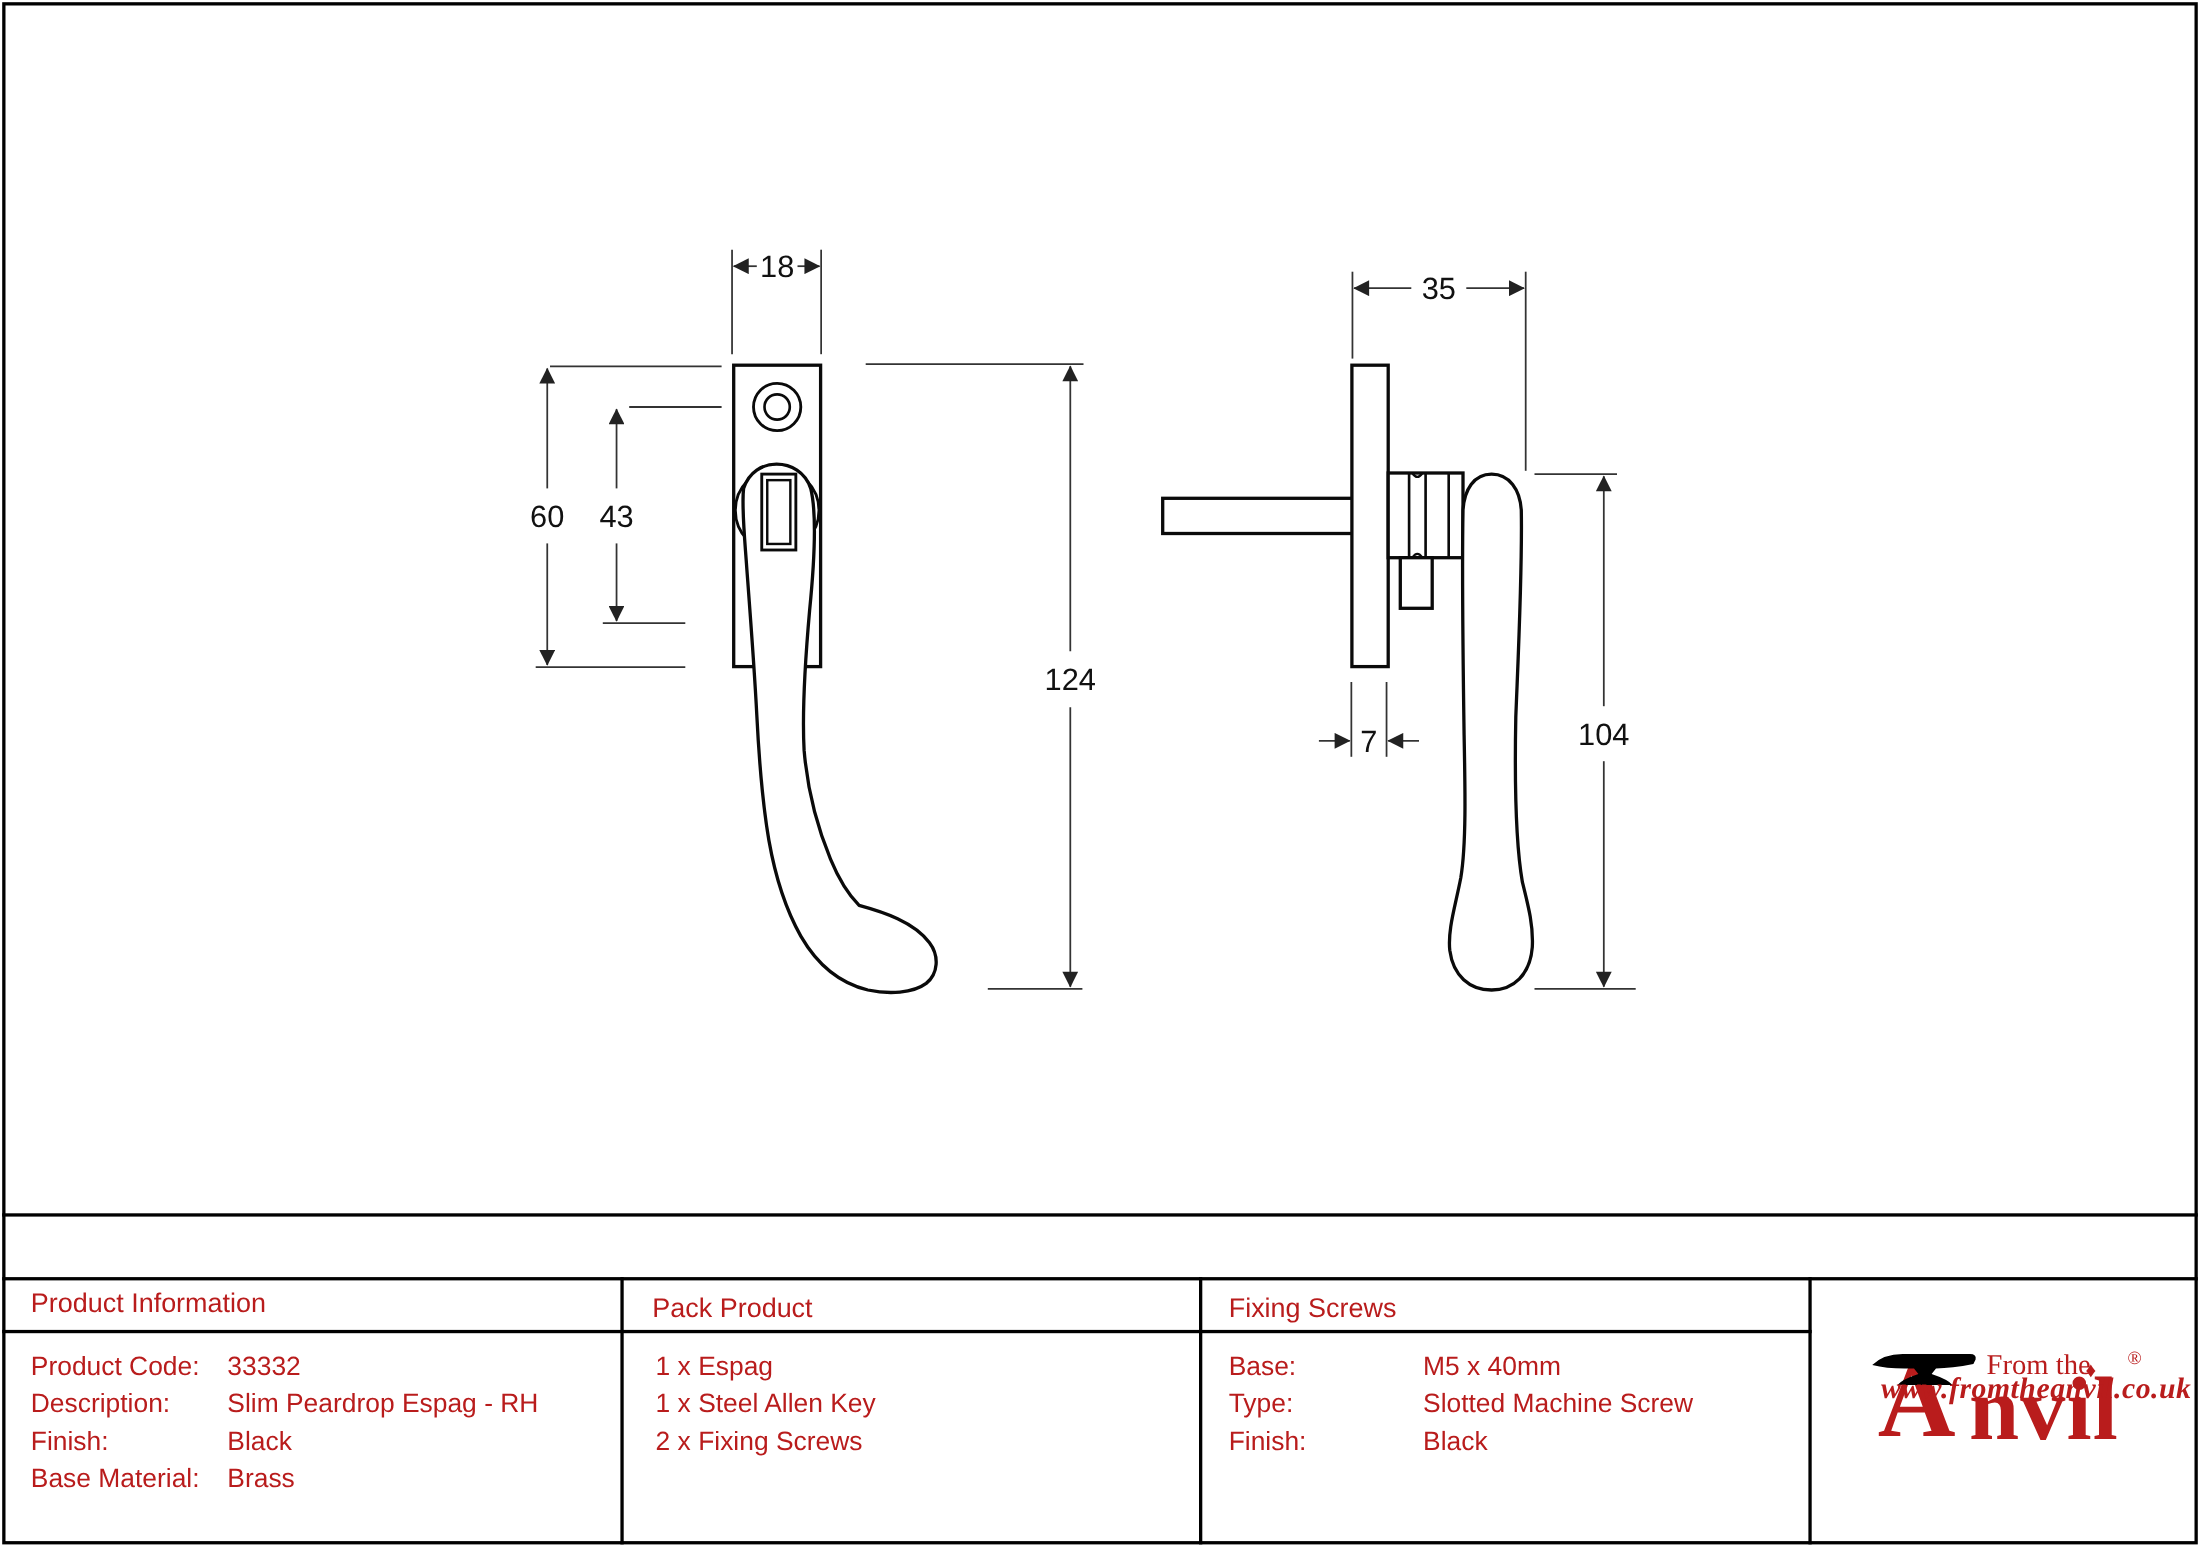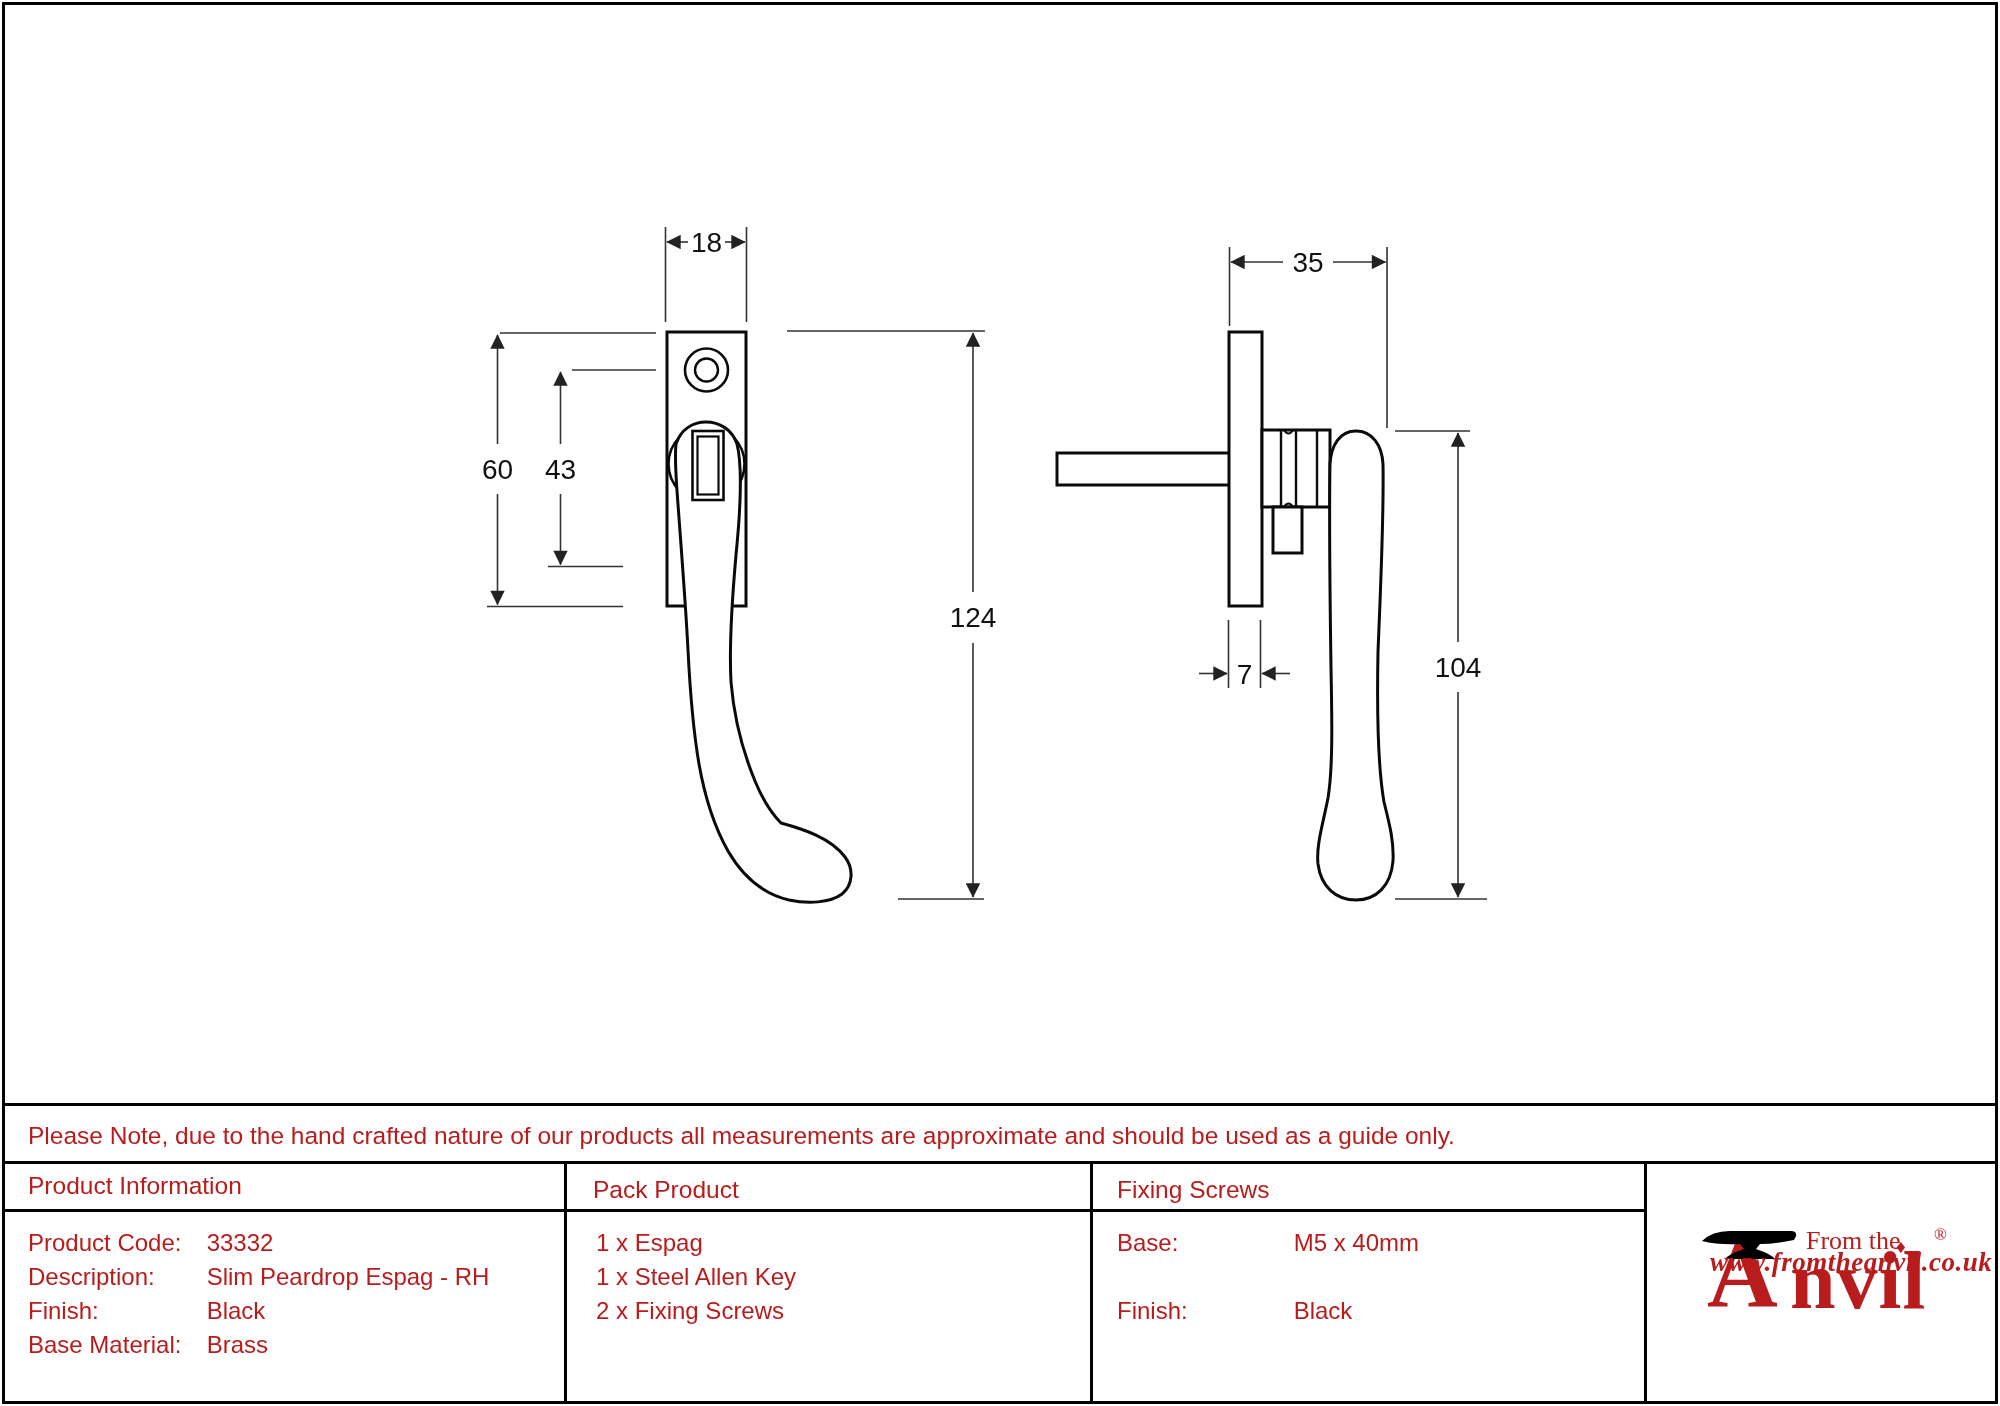--- a/index.html
+++ b/index.html
@@ -154,21 +154,20 @@
       <line x1="1395" y1="431" x2="1470" y2="431"></line>
       <line x1="1395" y1="899" x2="1487" y2="899"></line>
       <line x1="1458" y1="642" x2="1458" y2="433" marker-end="url(#arr)"></line>
       <line x1="1458" y1="692" x2="1458" y2="897" marker-end="url(#arr)"></line>
       <text class="dim-label" x="1458" y="677" text-anchor="middle" stroke="none">104</text>
     </g>
   </svg>
 
   
   <div class="hline" style="left:2px;right:2px;top:1103px;height:2.5px;"></div>
-  <div class="note-text" style="left:28px;top:1118px;">Please Note, due to the hand crafted nature of our products all measurements are approximate and should be used as a guide only.</div>
   <div class="hline" style="left:2px;right:2px;top:1161px;height:3px;"></div>
 
   
   <div class="hline" style="left:2px;width:1645px;top:1209px;height:2.5px;"></div>
   <div class="vline" style="left:564px;top:1161px;bottom:2px;width:3px;"></div>
   <div class="vline" style="left:1090px;top:1161px;bottom:2px;width:3px;"></div>
   <div class="vline" style="left:1644px;top:1161px;bottom:2px;width:3px;"></div>
 
   
   <div class="header-text" style="left:28px;top:1168px;">Product Information</div>
@@ -193,20 +192,24 @@
   <div class="header-text" style="left:593px;top:1172px;">Pack Product</div>
   <div class="cell-text" style="left:596px;top:1226px;">1 x Espag</div>
   <div class="cell-text" style="left:596px;top:1260px;">1 x Steel Allen Key</div>
   <div class="cell-text" style="left:596px;top:1294px;">2 x Fixing Screws</div>
 
   
   <div class="header-text" style="left:1117px;top:1172px;">Fixing Screws</div>
   <div class="cell-text" style="left:1117px;top:1226px;">
     <span class="kv-label" style="width:170px;">Base:</span>
     <span>M5 x 40mm</span>
+  </div>
+  <div class="cell-text" style="left:1117px;top:1260px;">
+    <span class="kv-label" style="width:170px;">Type:</span>
+    <span>Slotted Machine Screw</span>
   </div>
   <div class="cell-text" style="left:1117px;top:1294px;">
     <span class="kv-label" style="width:170px;">Finish:</span>
     <span>Black</span>
   </div>
 
   
   <div class="logo"></div>
   <div class="logo-a">A</div>
   <div class="logo-nvil">nvil</div>

